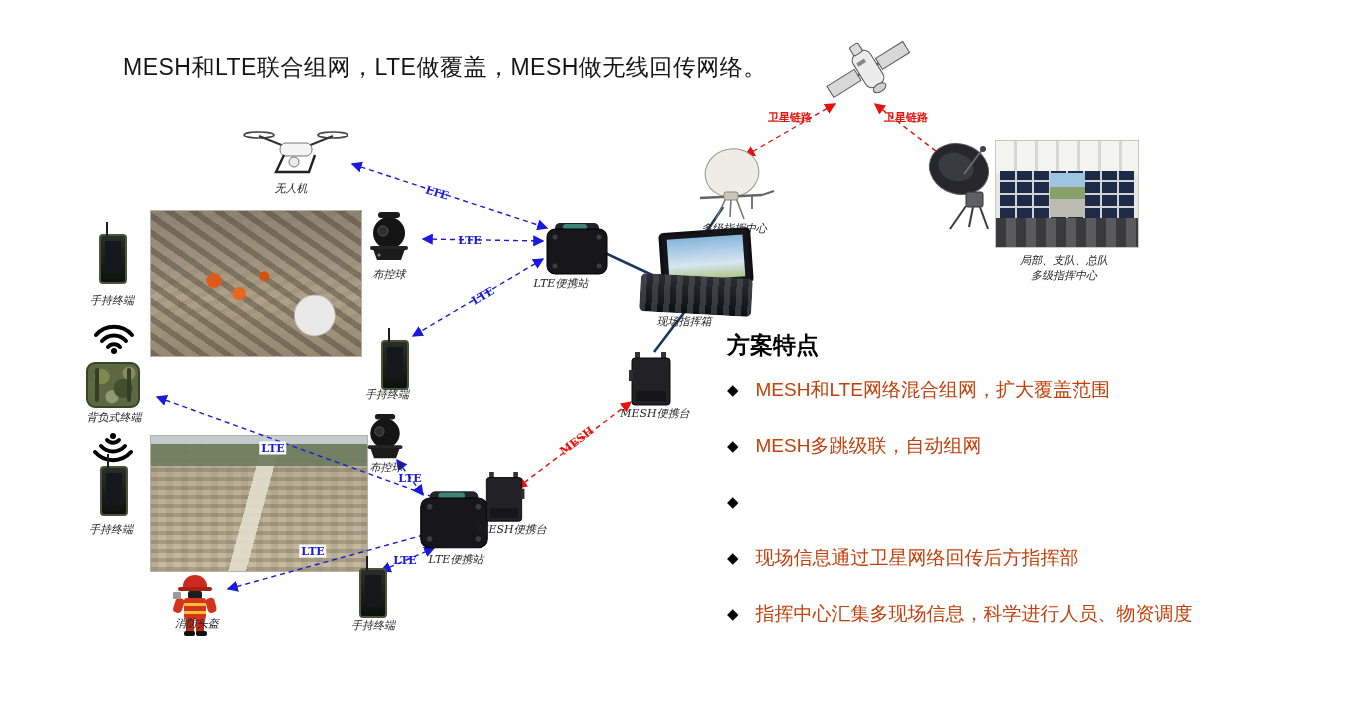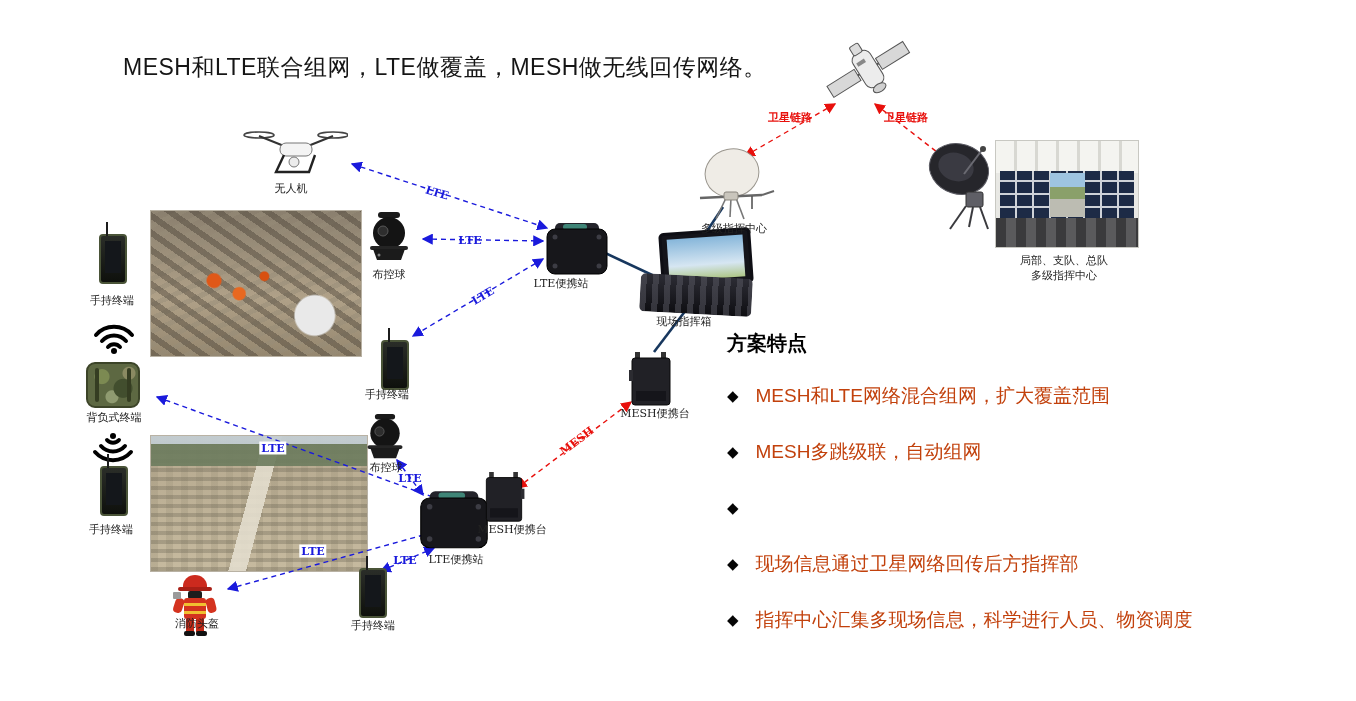--- a/index.html
+++ b/index.html
@@ -7,21 +7,21 @@
           font-family:"Liberation Sans",sans-serif;}
   .title{position:absolute;left:123px;top:52px;font-size:23px;color:#151515;letter-spacing:.5px;}
   
   .wires{position:absolute;left:0;top:0;z-index:2;pointer-events:none;}
   .blu{stroke:#1a1adc;stroke-width:1.4;stroke-dasharray:5 4;fill:none;}
   .red{stroke:#e8100c;stroke-width:1.4;stroke-dasharray:5 4;fill:none;}
   .bone{stroke:#17375e;stroke-width:2.6;fill:none;}
   
   .dev{position:absolute;z-index:3;}
   .dlabel{position:absolute;z-index:4;transform:translateX(-50%);font-family:"DejaVu Serif",serif;
-          font-size:11px;color:#222;white-space:nowrap;text-align:center;line-height:14px;}
+          font-size:11px;color:#222;white-space:nowrap;text-align:center;line-height:14px;font-style:italic;}
   .llabel{position:absolute;z-index:4;font-family:"DejaVu Serif",serif;font-size:11px;font-weight:bold;
           white-space:nowrap;transform:translate(-50%,-50%);}
   .lte{color:#1a1adc;}
   .mesh{color:#e8100c;}
   .satlink{color:#e8100c;}
   .wbg{background:#fff;padding:0 2px;}
   
   .photo{position:absolute;z-index:1;border:1px solid #b9b2a4;}
   .photoU{left:150px;top:210px;width:210px;height:145px;background-color:#a3917a;background-image:
     radial-gradient(circle at 78% 72%, #e9e9e9 0 10%, rgba(233,233,233,0) 11%),
@@ -66,21 +66,21 @@
   .cmdbox{width:112px;height:86px;}
   .cb-screen{position:absolute;left:20px;top:0;width:86px;height:50px;background:#14141a;
     border:3px solid #0e0e14;border-radius:5px;transform:rotate(-4deg);}
   .cb-screen i{position:absolute;left:5px;right:5px;top:4px;bottom:4px;display:block;
     background:linear-gradient(#86b6da,#d6e6f2 65%,#aec687);}
   .cb-base{position:absolute;left:0;top:46px;width:112px;height:38px;border-radius:5px;transform:rotate(3deg);
     background:repeating-linear-gradient(90deg, rgba(90,90,100,.5) 0 6px, rgba(0,0,0,0) 6px 12px),
                linear-gradient(#2c2c34,#0e0e12);}
   
   .features{position:absolute;left:727px;top:330px;z-index:4;width:620px;}
-  .fhead{font-size:20px;font-weight:bold;color:#000;margin:0 0 27px 0;}
+  .fhead{font-size:23px;font-weight:bold;color:#000;margin:0 0 17px 0;}
   .frow{display:flex;align-items:center;margin-bottom:32px;line-height:24px;}
   .diamond{font-size:15px;color:#050505;margin-right:17px;}
   .ftext{font-size:19px;color:#c2410c;}
 </style>
 </head>
 <body>
 
 <div class="canvas">
 
   <div class="title">MESH和LTE联合组网，LTE做覆盖，MESH做无线回传网络。</div>

